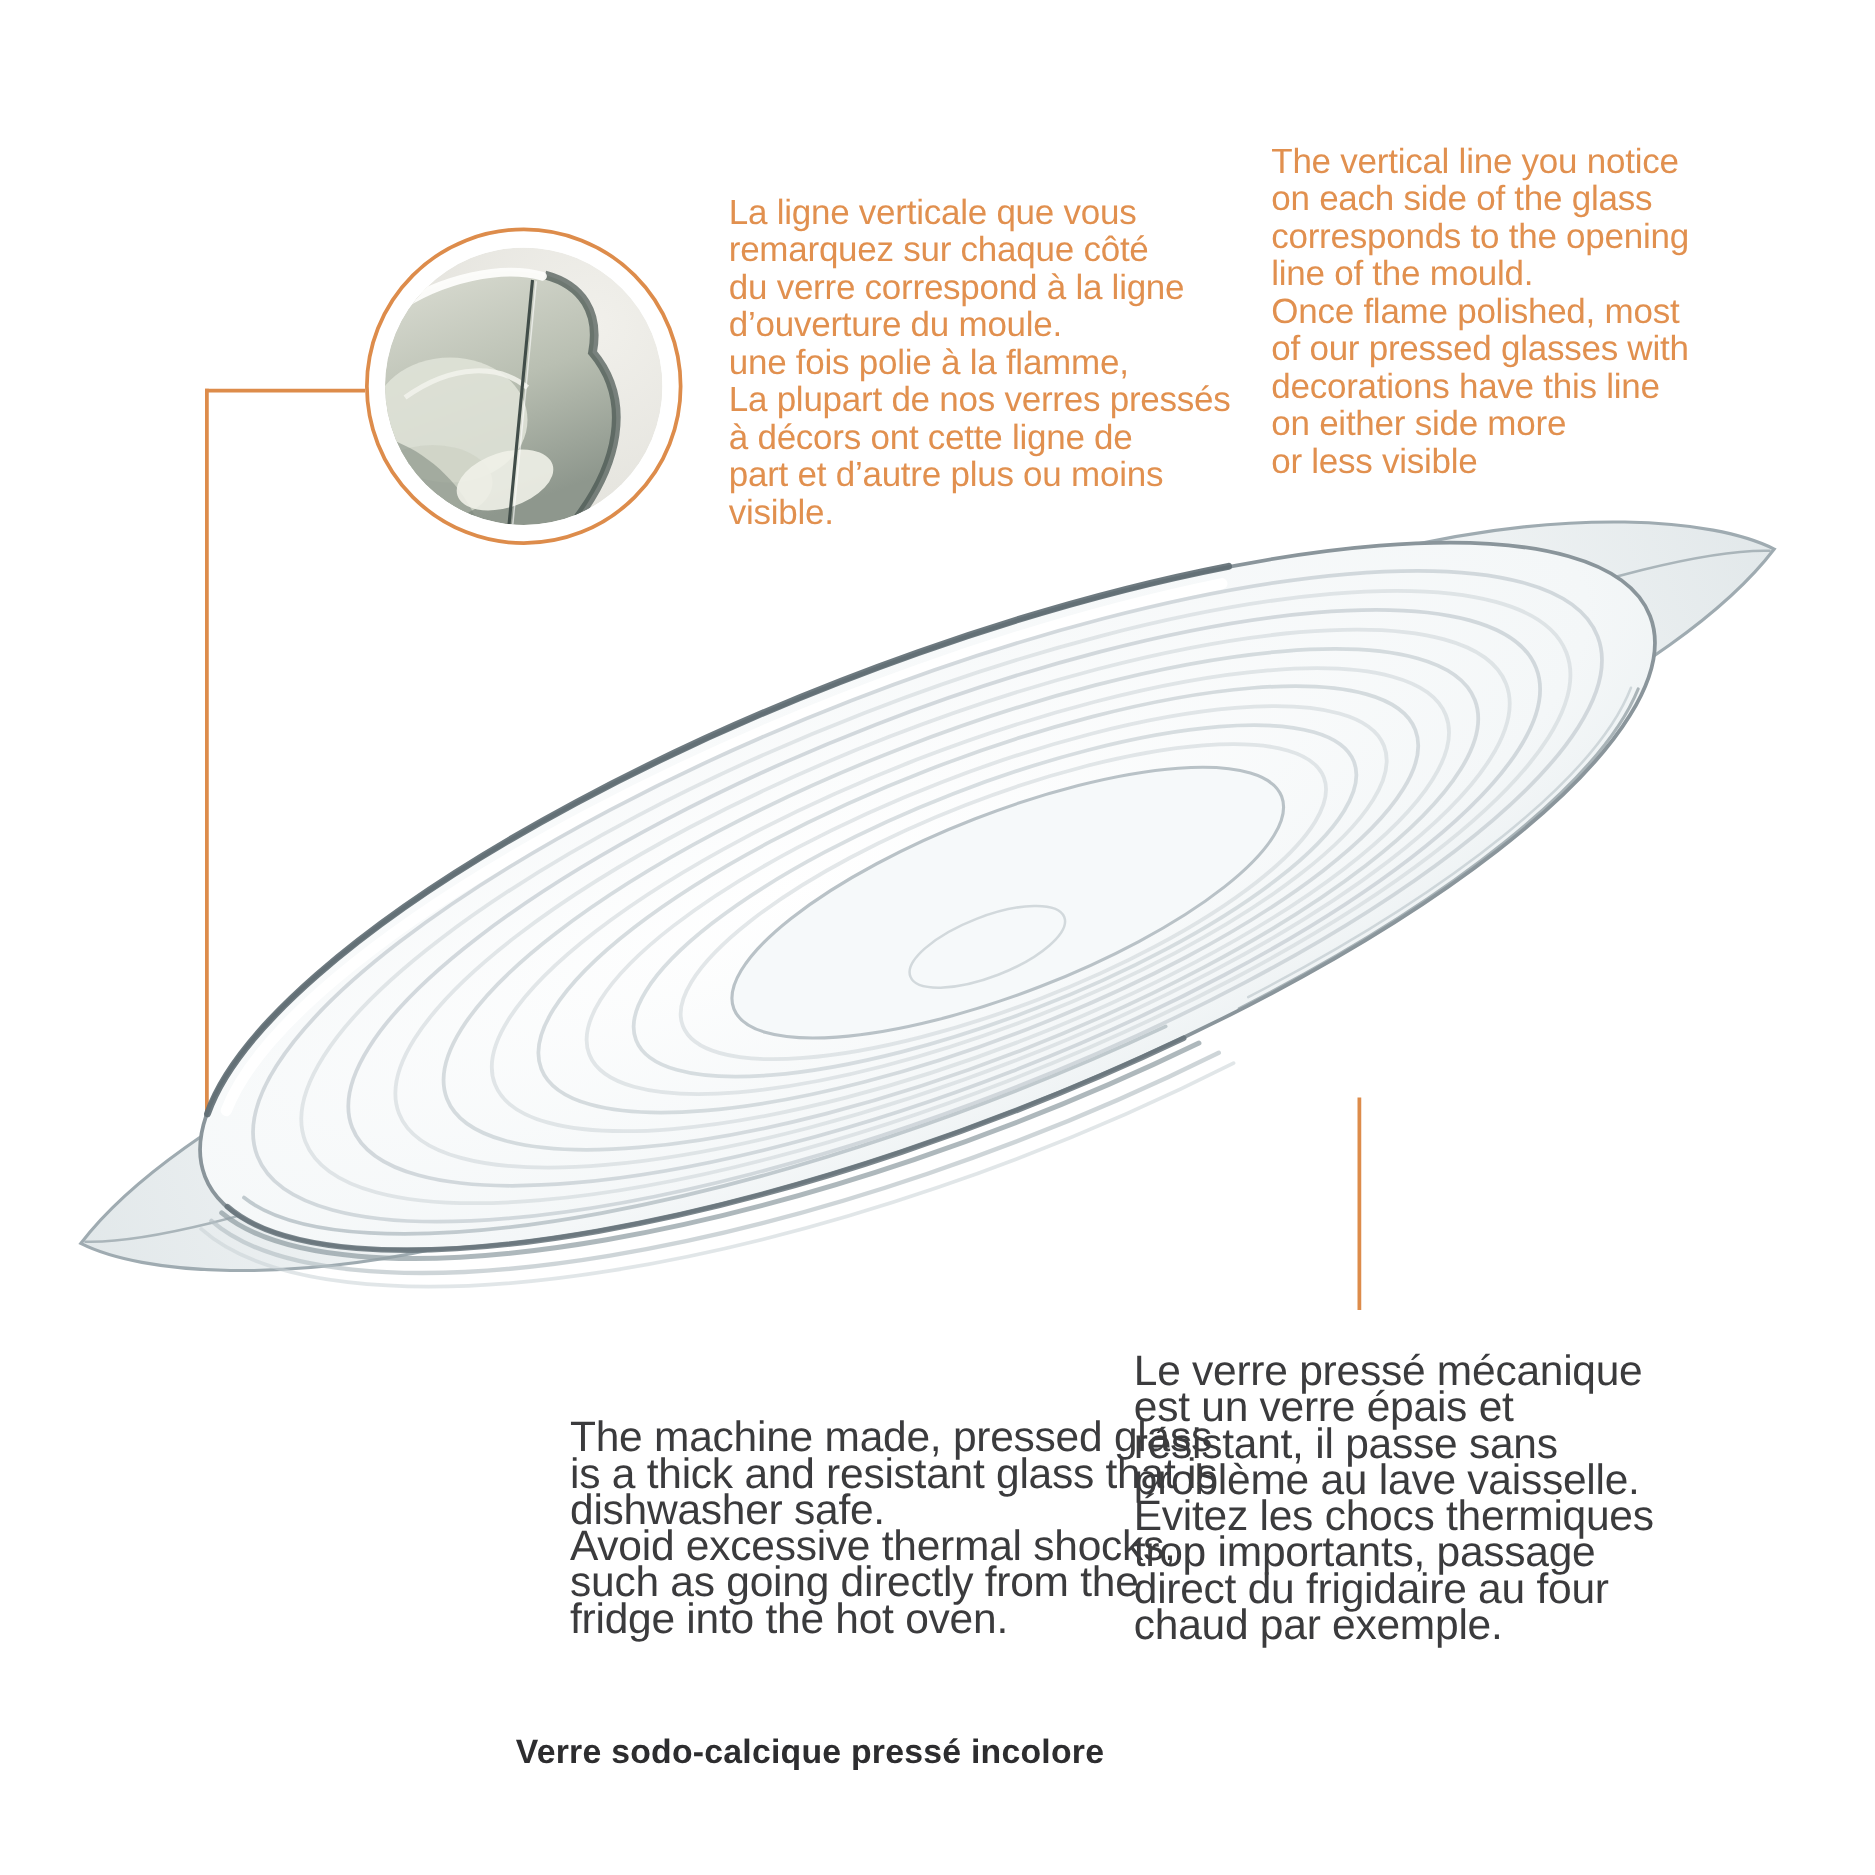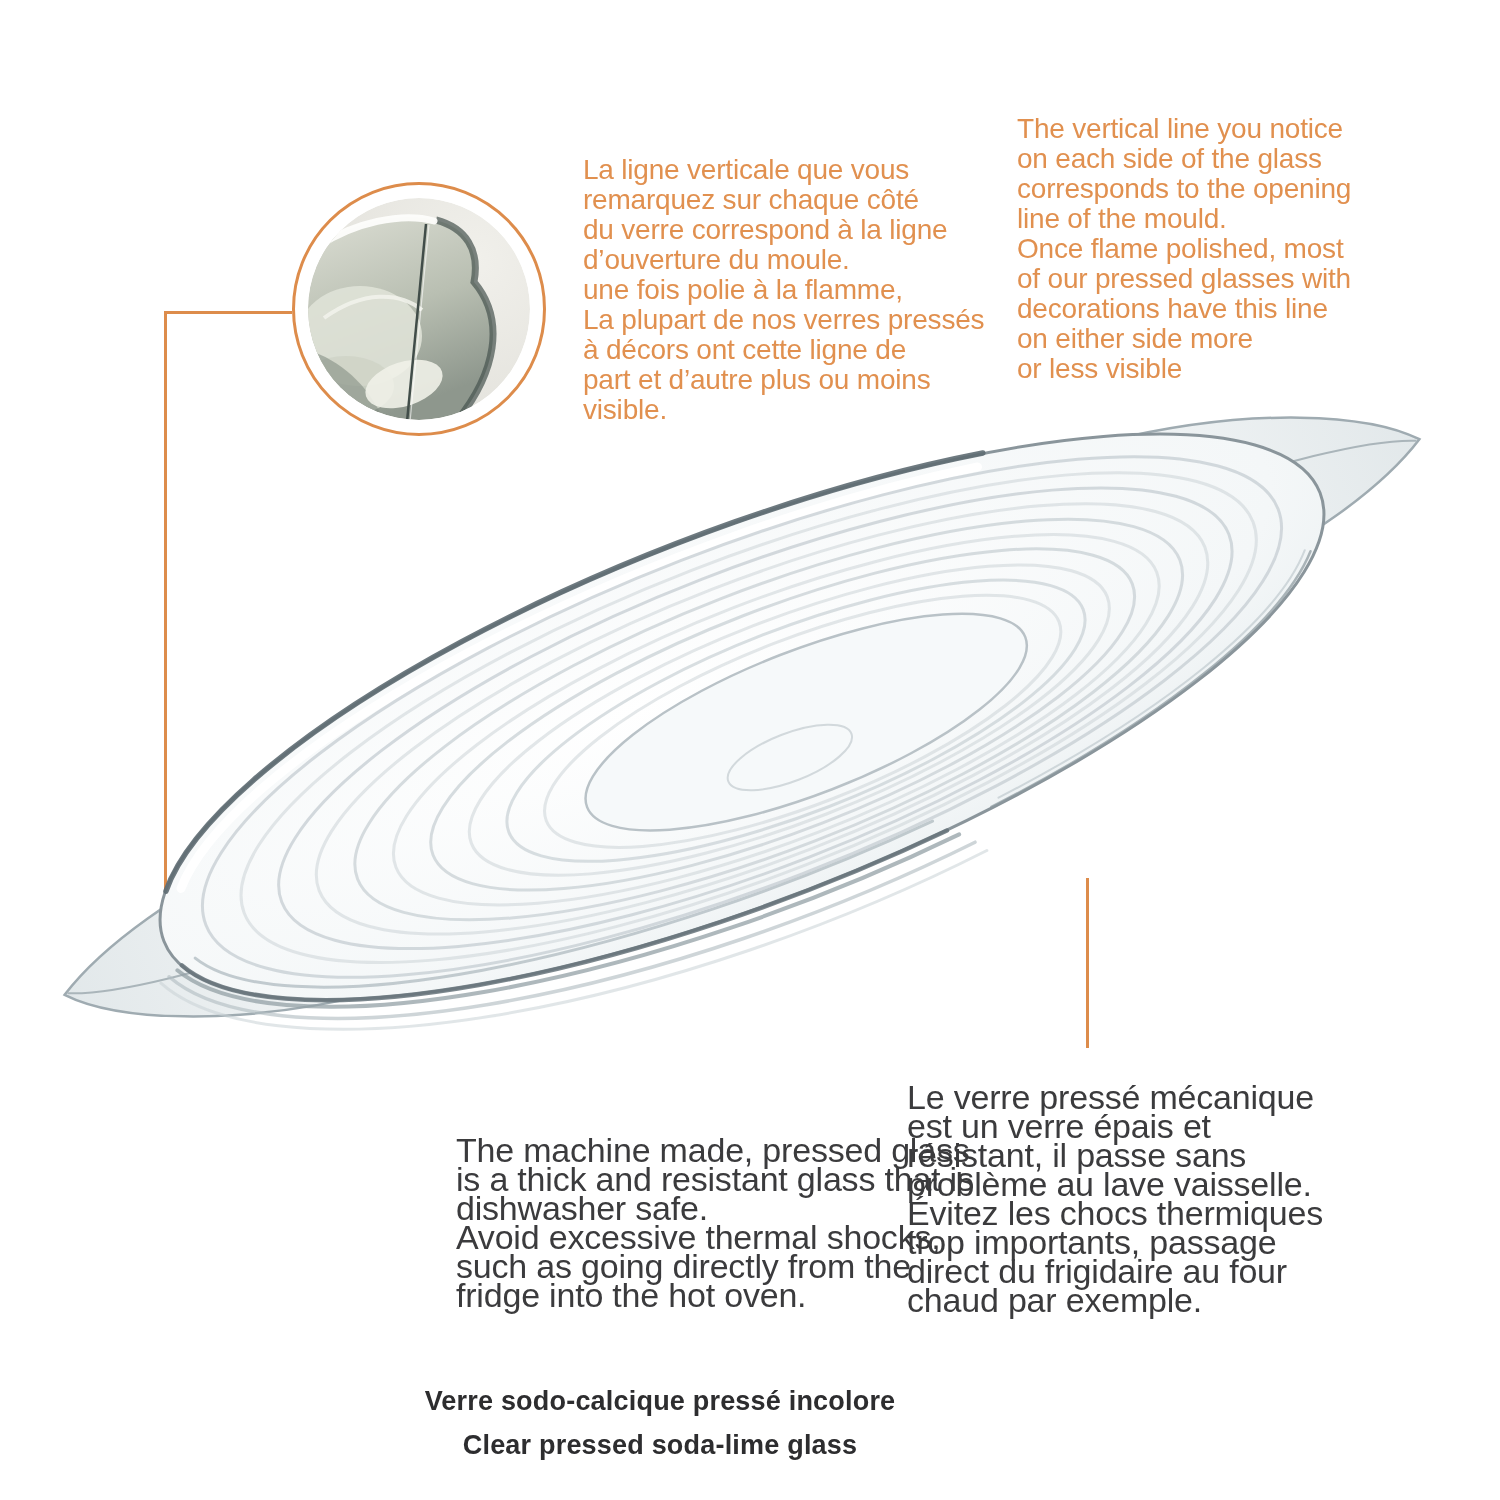--- a/index.html
+++ b/index.html
@@ -19,21 +19,21 @@
     font-size:28px;line-height:30px;letter-spacing:-0.2px;
     white-space:pre-line;
   }
   .bodytext{
     position:absolute;
     color:var(--ink);
     font-size:34px;line-height:29px;letter-spacing:-0.2px;
     white-space:pre-line;
   }
   .footer-line{
-    position:absolute;left:12px;width:1296px;text-align:center;
+    position:absolute;left:0;width:1296px;text-align:center;
     color:var(--ink-strong);font-size:27px;font-weight:700;letter-spacing:0.2px;
   }
   .hline,.vline{position:absolute;background:var(--orange-line);}
   .detail-ring{
     position:absolute;left:292px;top:182px;width:248px;height:248px;
     border:3px solid var(--orange-line);border-radius:50%;
     display:flex;align-items:center;justify-content:center;
   }
   .detail-photo{width:222px;height:222px;border-radius:50%;display:block;}
 </style>
@@ -157,15 +157,14 @@
   <div class="bodytext" style="left:907px;top:1083px;">Le verre pressé mécanique
 est un verre épais et
 résistant, il passe sans
 problème au lave vaisselle.
 Évitez les chocs thermiques
 trop importants, passage
 direct du frigidaire au four
 chaud par exemple.</div>
 
   <div class="footer-line" style="top:1386px;">Verre sodo-calcique pressé incolore</div>
-  <div class="footer-line" style="top:1430px;">Clear pressed soda-lime glass</div>
 
 </div>
 
 </body></html>

